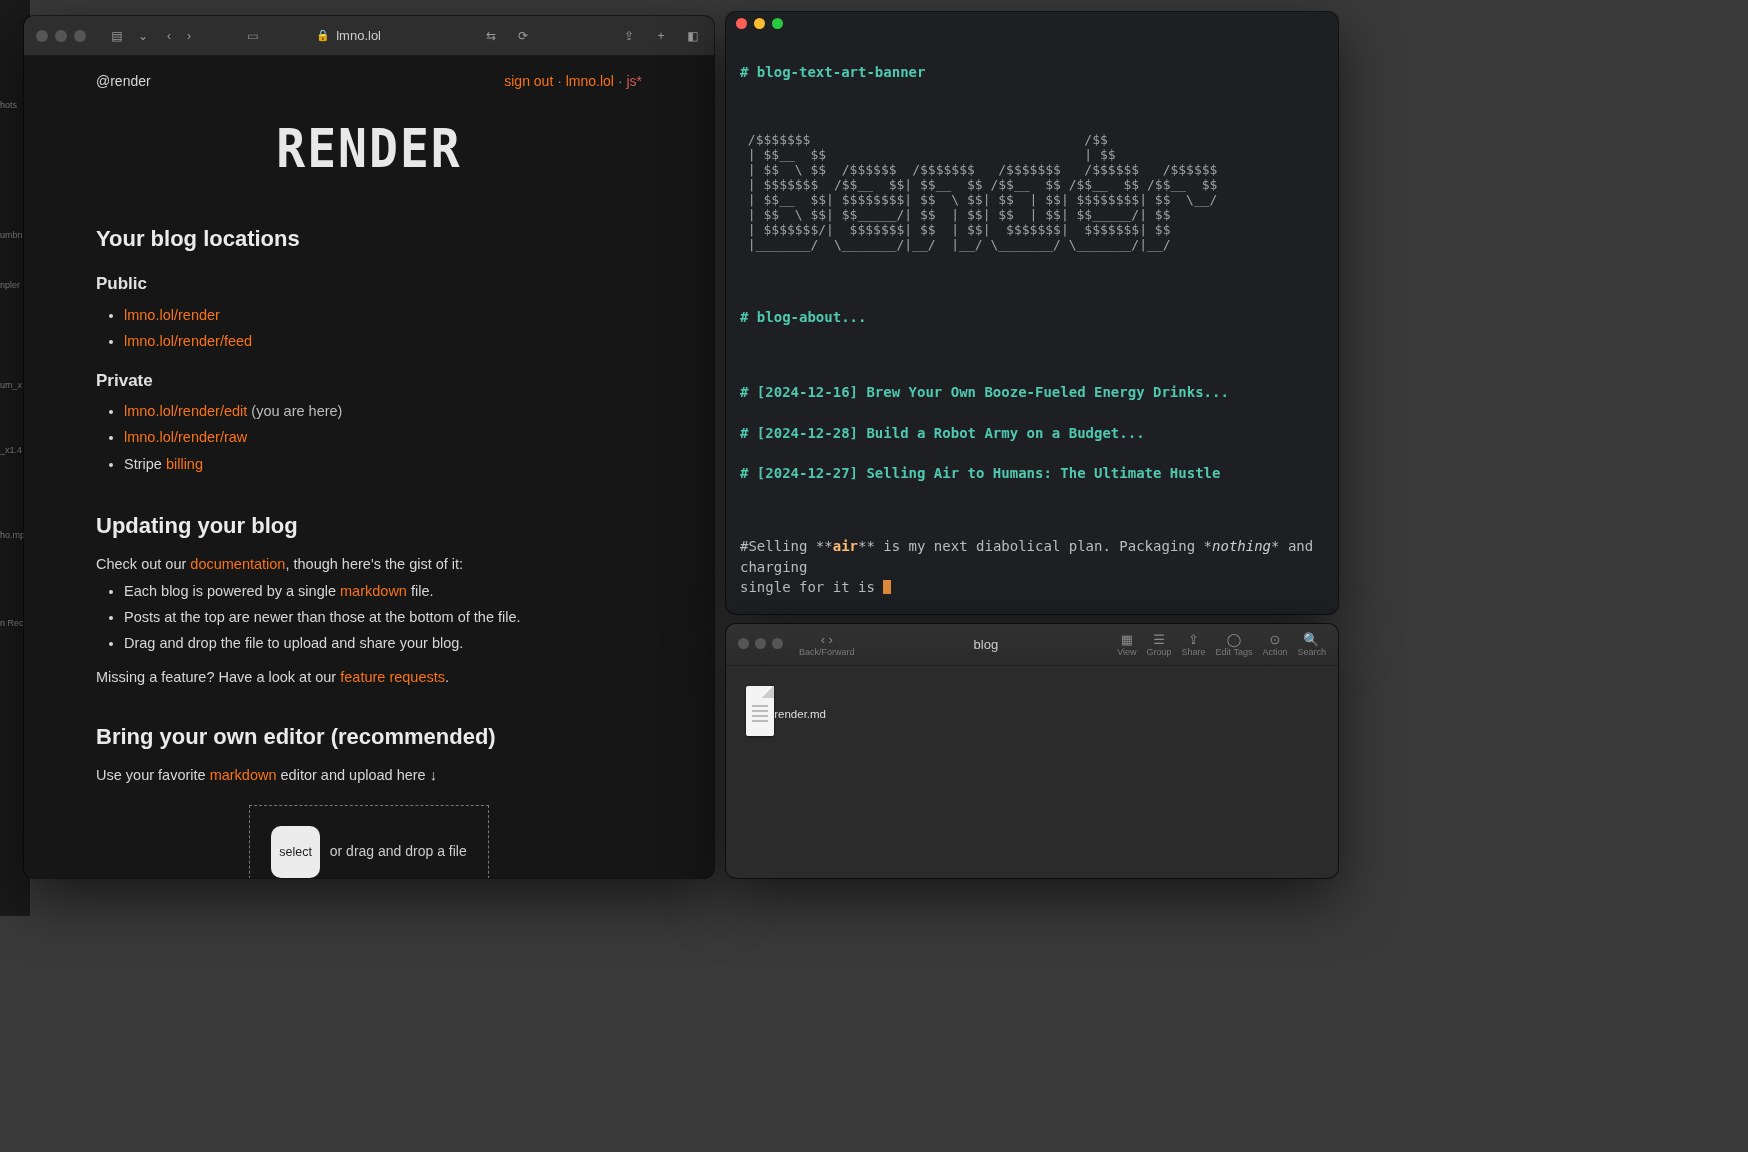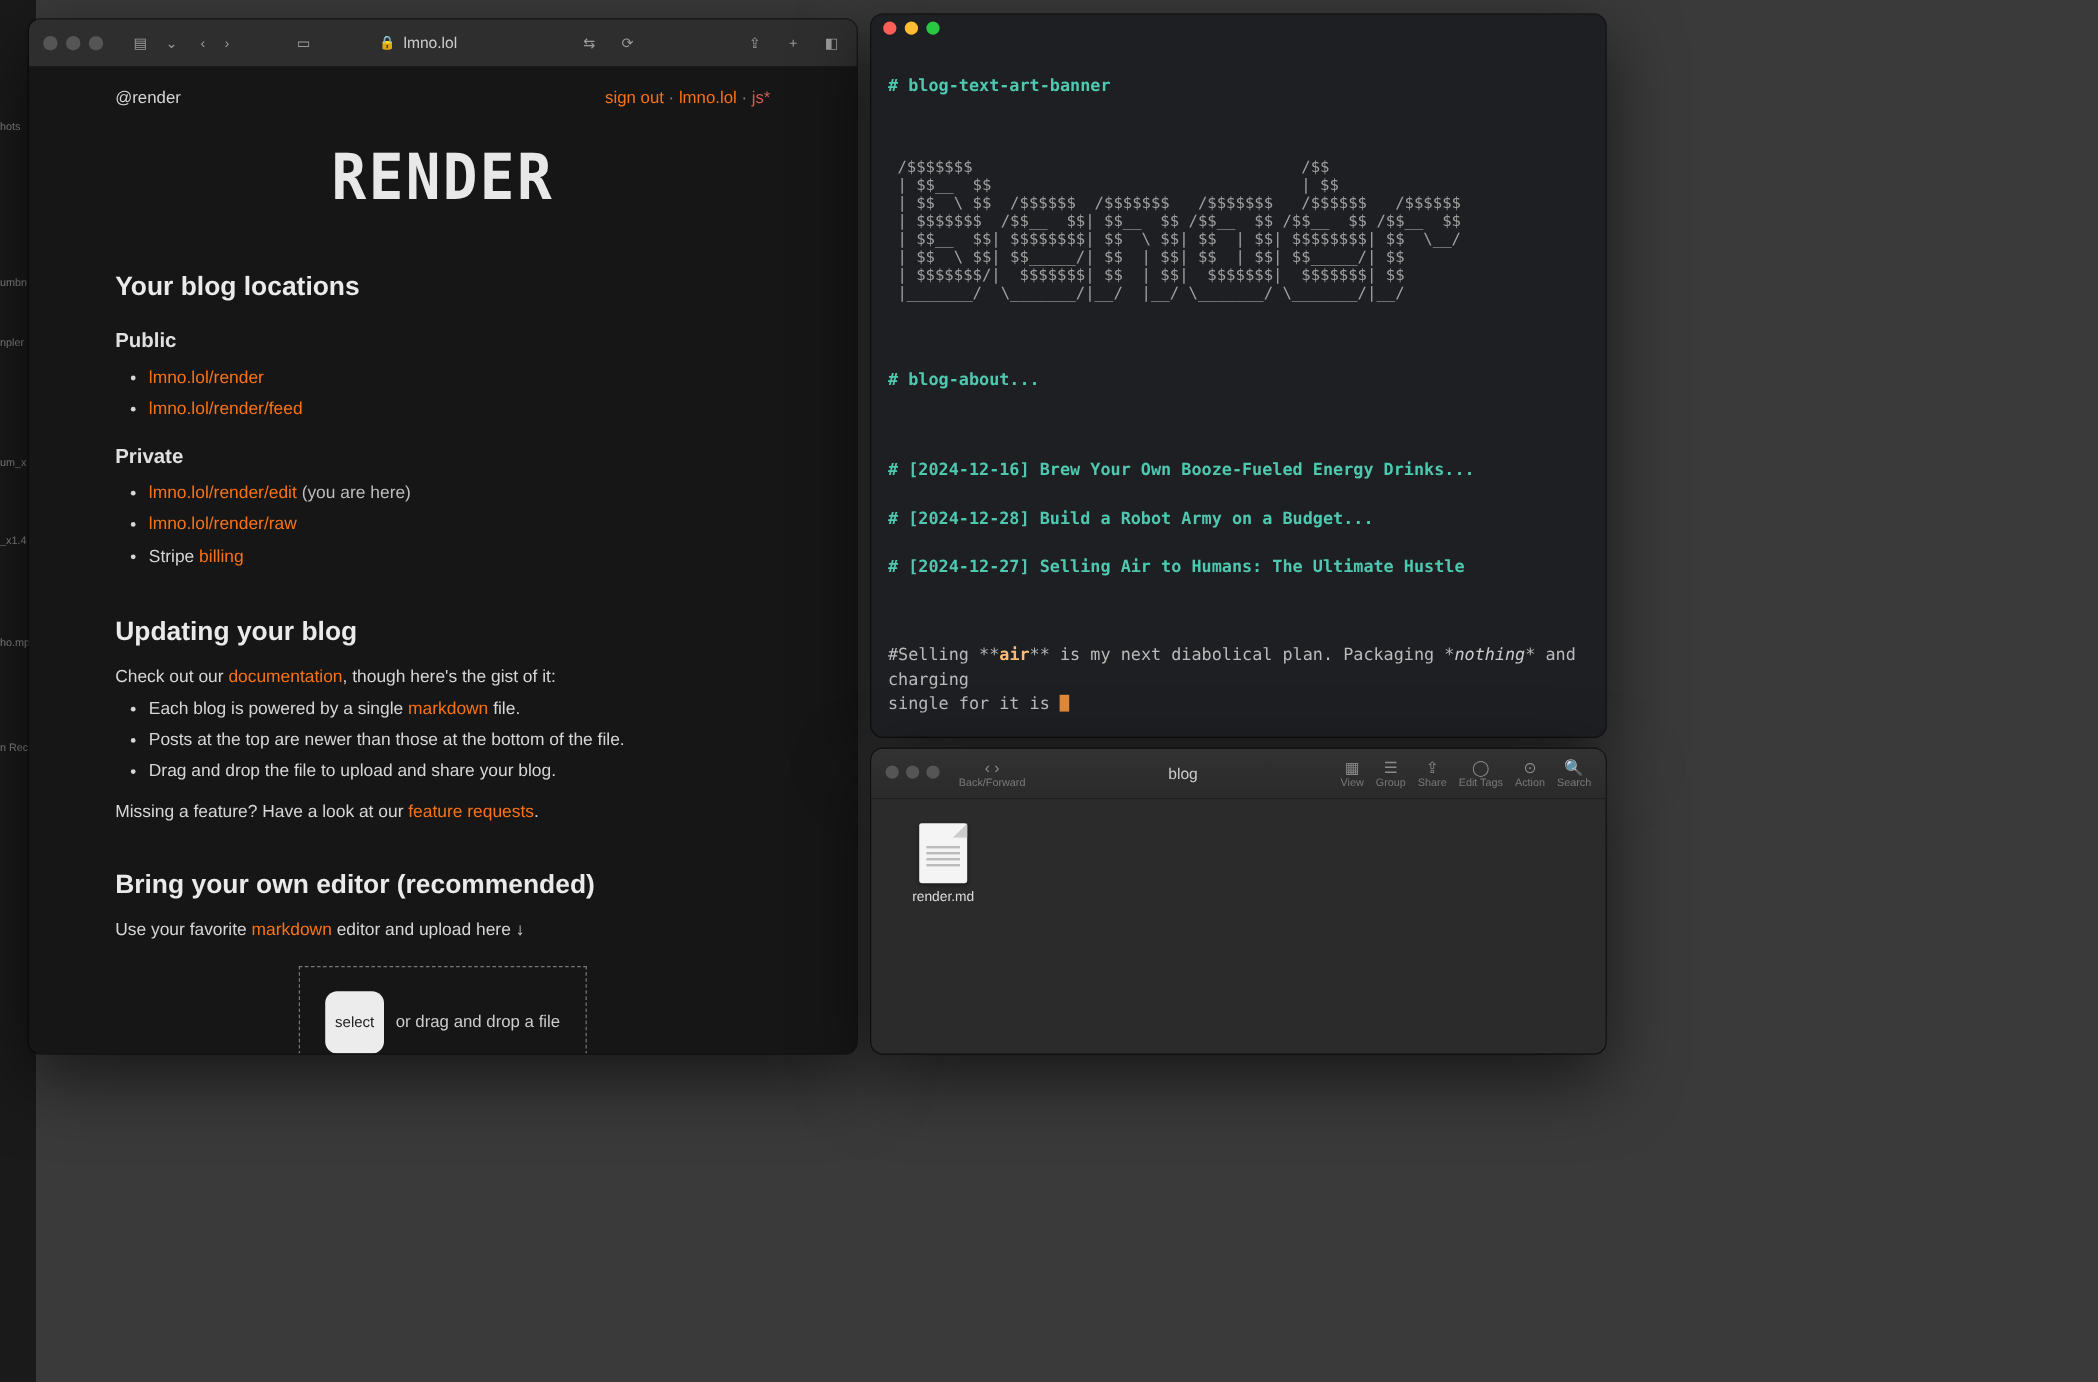--- a/index.html
+++ b/index.html
@@ -1,20 +1,20 @@
 <!DOCTYPE html>
 <html><head>
 <meta charset="utf-8">
 <style>
   * { box-sizing: border-box; margin: 0; padding: 0; }
   html, body { width: 1748px; height: 1152px; background: #3a3a3a; font-family: -apple-system, BlinkMacSystemFont, "Segoe UI", sans-serif; color: #ddd; overflow: hidden; }
   body { position: relative; }
 
   
-  .bg-strip { position: absolute; left: 0; top: 0; width: 30px; height: 1152px; background: #1a1a1a; }
+  .bg-strip { position: absolute; left: 0; top: 0; width: 30px; height: 916px; background: #1a1a1a; }
 
   
   .safari {
     position: absolute; left: 24px; top: 16px; width: 690px; height: 862px;
     background: #181818; border-radius: 10px; border-top-left-radius: 10px; border-top-right-radius: 10px;
     box-shadow: 0 20px 60px rgba(0,0,0,0.6), 0 0 0 1px rgba(0,0,0,0.5);
     overflow: hidden;
     display: flex; flex-direction: column;
   }
   .safari-toolbar {
@@ -90,21 +90,21 @@
   .finder-toolbar {
     height: 42px; background: linear-gradient(#323232,#2a2a2a); display:flex; align-items:center;
     padding: 0 12px; gap:10px; border-bottom:1px solid #1e1e1e; color:#9a9a9a; font-size:12px;
   }
   .finder-toolbar .title { margin: 0 auto; color:#ccc; font-size:13px; font-weight:500;}
   .finder-toolbar .grp { display:flex; flex-direction:column; align-items:center; gap:1px; font-size:9px; color:#7a7a7a;}
   .finder-toolbar .grp .ic { font-size:13px; color:#8a8a8a; height:14px;}
   .finder-traffic span{ width:11px;height:11px;border-radius:50%;background:#555; display:inline-block; margin-right:6px;}
   .finder-body { padding: 20px; display:flex; gap:20px; align-items:flex-start;}
   .file {
-    display:flex; flex-direction:column; align-items:center; width:80px; cursor:pointer;
+    display:flex; flex-direction:row; align-items:center; width:80px; cursor:pointer;
   }
   .file-icon {
     width: 40px; height: 50px; background:#f4f4f4;
     border-radius:2px; position:relative; box-shadow: 0 1px 3px rgba(0,0,0,0.4);
   }
   .file-icon::before{
     content:""; position:absolute; right:0; top:0; width:12px; height:12px;
     background: linear-gradient(135deg, transparent 50%, #ccc 50%);
   }
   .file-icon .lines { position:absolute; top:16px; left:6px; right:6px;}

